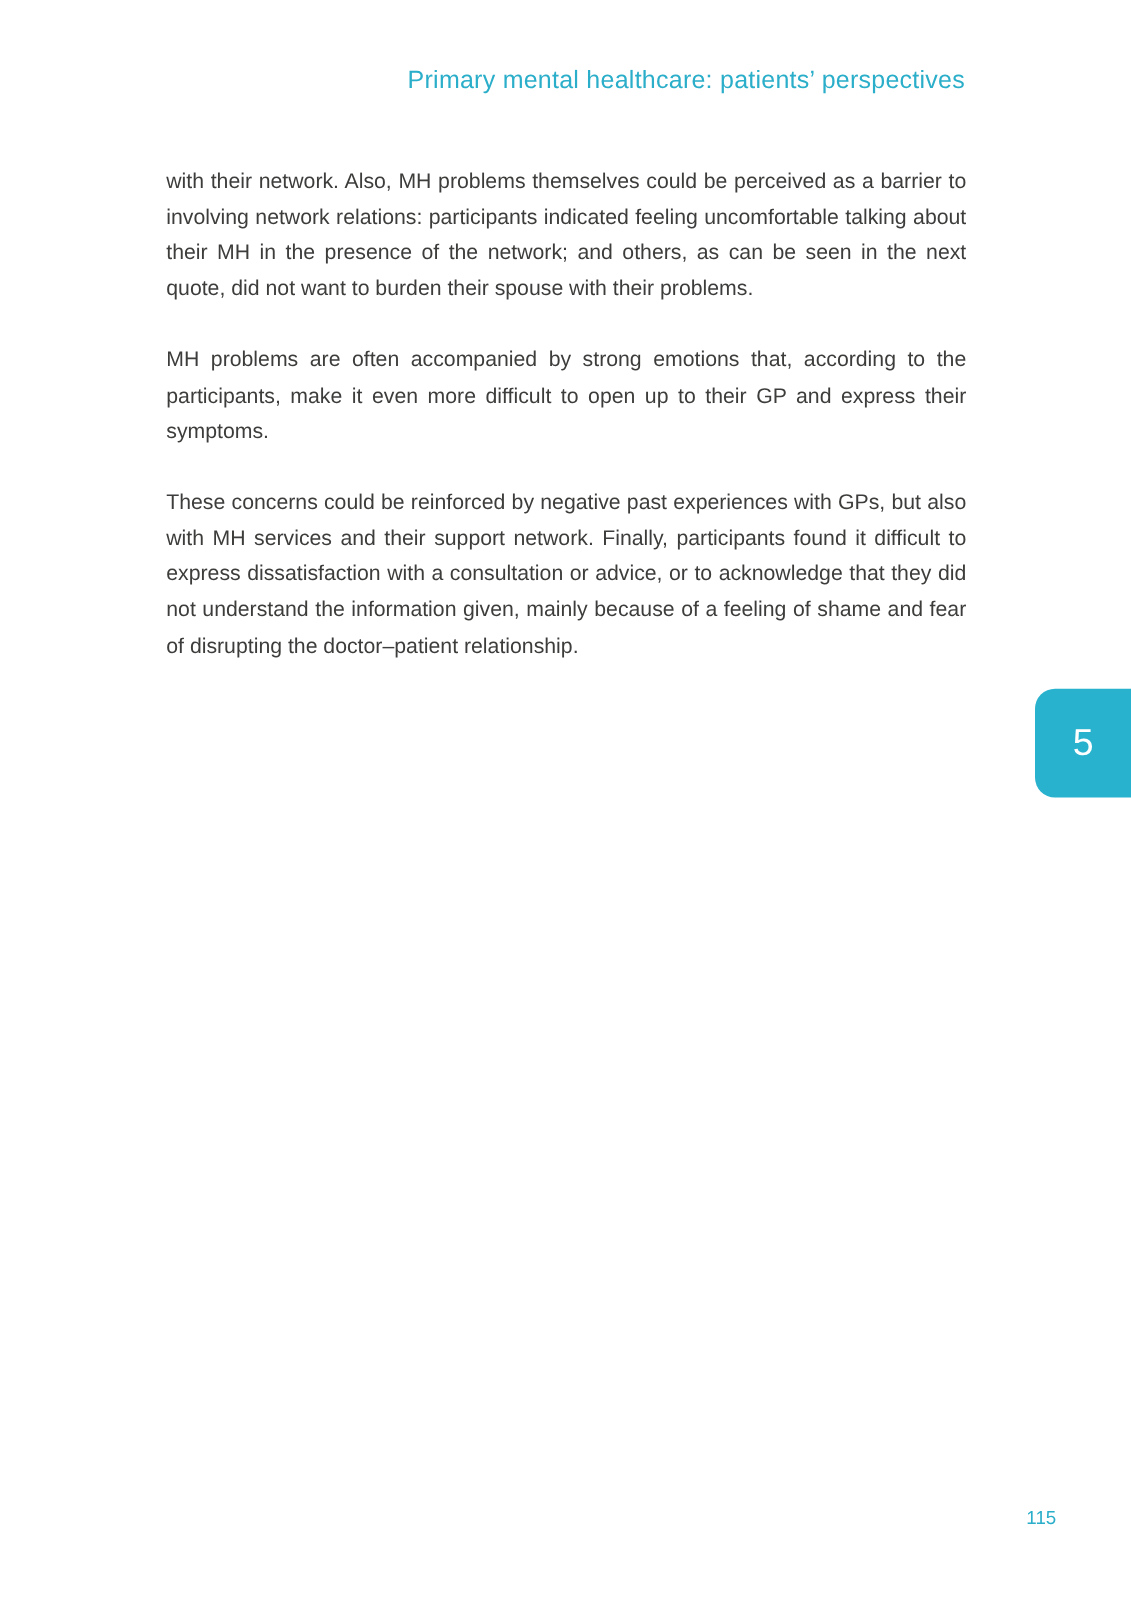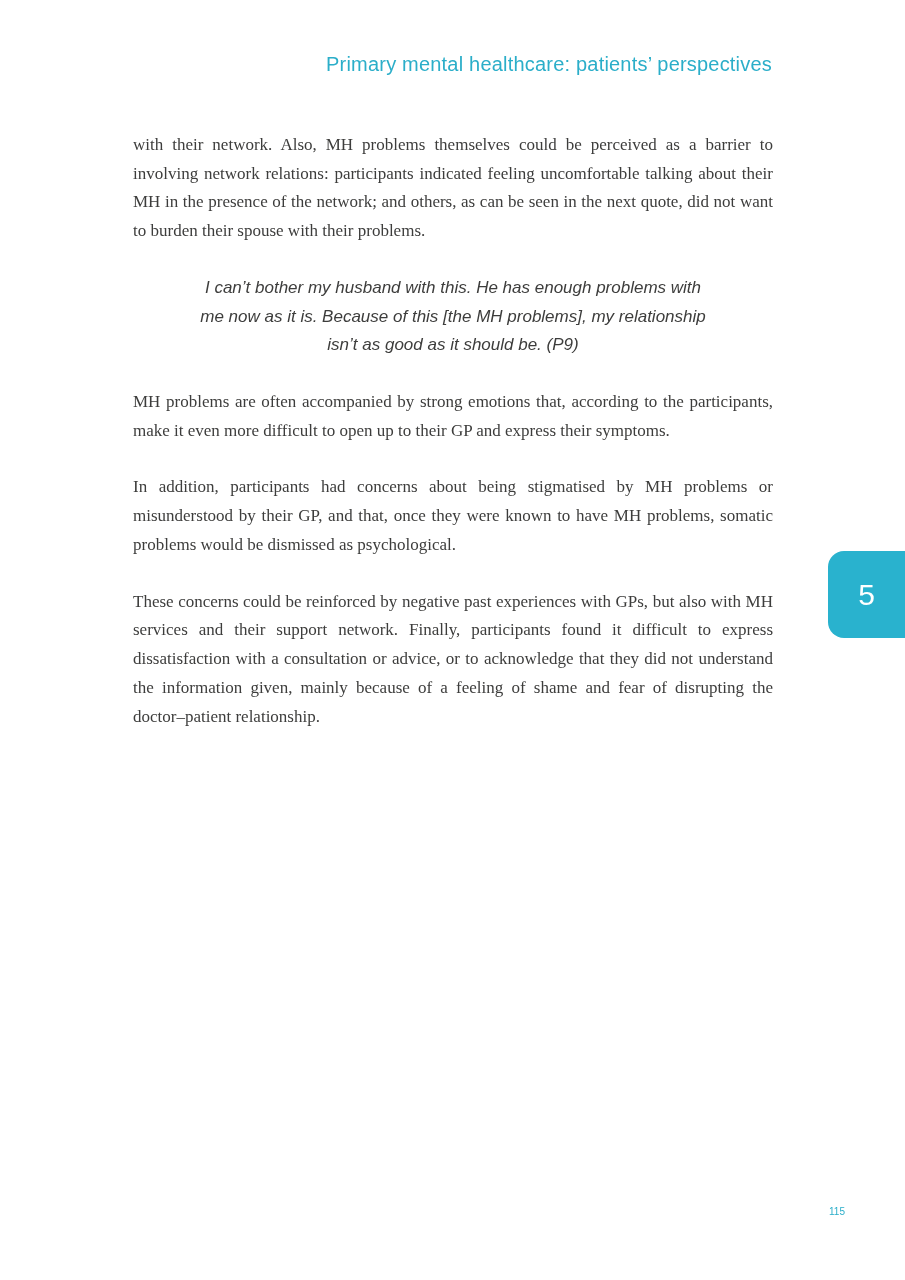--- a/index.html
+++ b/index.html
@@ -27,21 +27,20 @@
     top: 131px;
     width: 640px;
     color: #3d3d3c;
     font-size: 17px;
     line-height: 1.69;
   }
 
   p.para {
     margin: 0 0 28px 0;
     text-align: justify;
-    font-family: Liberation Serif, serif;
   }
   p.quote {
     margin: 0 58px 28px 58px;
     text-align: center;
     font-style: italic;
   }
 
   .chapter-tab {
     position: absolute;
     top: 551px;
@@ -57,37 +56,35 @@
   .chapter-tab span {
     color: #ffffff;
     font-size: 30px;
     font-weight: 500;
   }
 
   .page-number {
     position: absolute;
     top: 1206px;
     right: 60px;
-    font-size: 10px;
+    font-size: 15px;
     color: #2BAEC9;
     text-align: center;
   }
 </style>
 </head>
 <body>
 
 <div class="page">
 
   <div class="running-header">Primary mental healthcare: patients’ perspectives</div>
 
   <main class="content">
     <p class="para">with their network. Also, MH problems themselves could be perceived as a barrier to involving network relations: participants indicated feeling uncomfortable talking about their MH in the presence of the network; and others, as can be seen in the next quote, did not want to burden their spouse with their problems.</p>
-    <p class="quote">I can’t bother my husband with this. He has enough problems with me now as it is. Because of this [the MH problems], my relationship isn’t as good as it should be. (P9)</p>
     <p class="para">MH problems are often accompanied by strong emotions that, according to the participants, make it even more difficult to open up to their GP and express their symptoms.</p>
-    <p class="para">In addition, participants had concerns about being stigmatised by MH problems or misunderstood by their GP, and that, once they were known to have MH problems, somatic problems would be dismissed as psychological.</p>
     <p class="para">These concerns could be reinforced by negative past experiences with GPs, but also with MH services and their support network. Finally, participants found it difficult to express dissatisfaction with a consultation or advice, or to acknowledge that they did not understand the information given, mainly because of a feeling of shame and fear of disrupting the doctor–patient relationship.</p>
   </main>
 
   <div class="chapter-tab">
     <span>5</span>
   </div>
 
   <div class="page-number">115</div>
 
 </div>

